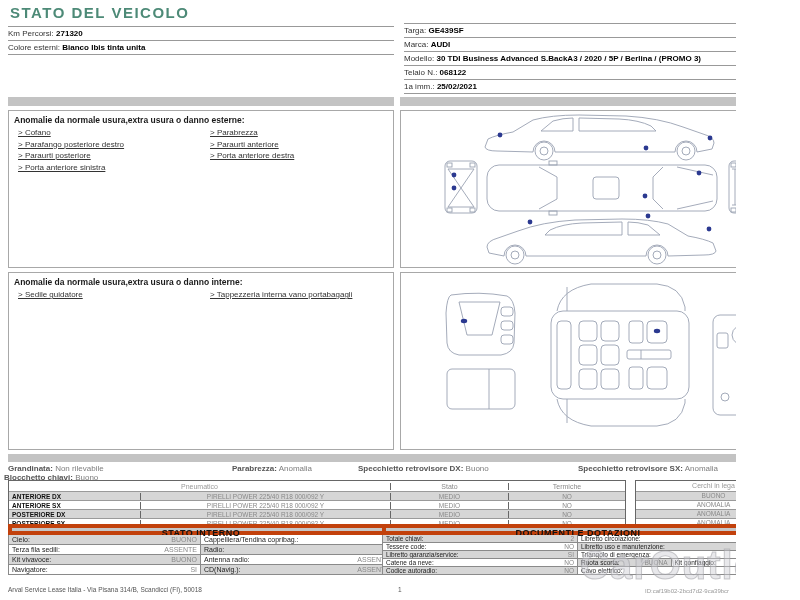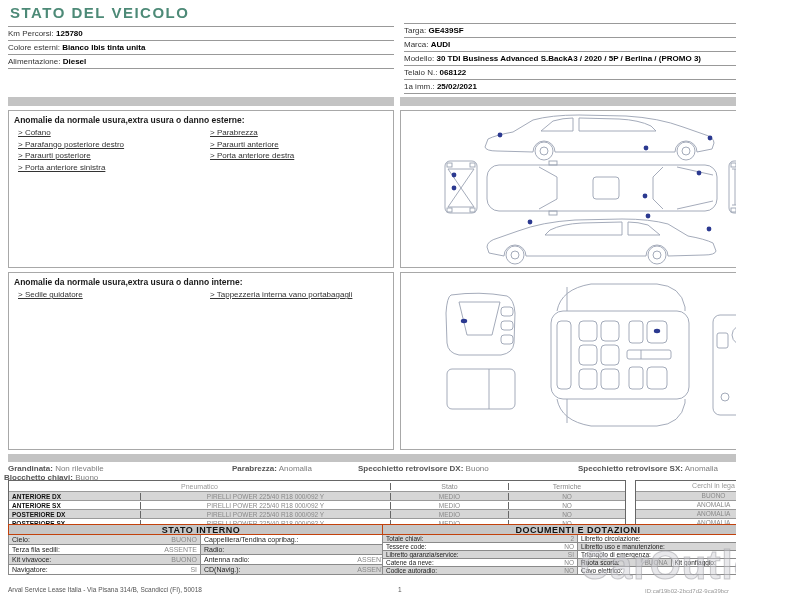--- a/index.html
+++ b/index.html
@@ -46,21 +46,21 @@
   .shade{background:#d6d6d6;}
 
   .cerchi-table{left:635px;top:480px;width:157px;border:1px solid #666;box-sizing:border-box;
                 font-size:6.5px;text-align:center;background:#fff;}
   .crow{height:8px;line-height:8px;color:#8a8a8a;border-top:1px solid #9a9a9a;}
   .crow.head{height:10px;line-height:10px;color:#999;border-top:none;font-size:7px;}
 
   .block-table{box-sizing:border-box;background:#fff;}
   .si-table{left:8px;top:524px;width:386px;}
   .doc-table{left:382px;top:524px;width:392px;}
-  .theader{height:11px;background:#c6c6c6;border:1px solid #c2410c;box-sizing:border-box;text-align:center;
+  .theader{height:11px;background:#c6c6c6;border:4px solid #c2410c;box-sizing:border-box;text-align:center;
            font-size:9px;font-weight:bold;color:#111;line-height:11px;letter-spacing:0.5px;}
   .vrow{display:flex;border:1px solid #8a8a8a;border-top:none;box-sizing:border-box;align-items:center;}
   .si-table .vrow{height:10px;font-size:7px;}
   .doc-table .vrow{height:8px;font-size:6.5px;}
   .vcell{display:flex;justify-content:space-between;width:50%;padding:0 3px;box-sizing:border-box;
          height:100%;align-items:center;overflow:hidden;white-space:nowrap;}
   .vcell.first{border-right:1px solid #8a8a8a;}
   .vlab{color:#222;}
   .vval{color:#8a8a8a;padding-left:4px;}
   .vcell-third{display:flex;justify-content:space-between;box-sizing:border-box;height:100%;
@@ -77,23 +77,22 @@
 </style>
 </head>
 <body>
 
 <div class="page">
 
   <div class="abs title">STATO DEL VEICOLO</div>
   <div class="abs rev">Rev. A</div>
 
   <div class="abs fields left-fields">
-    <div class="frow"><span class="flabel">Km Percorsi:</span> <span class="fvalue">125780</span></div>
+    <div class="frow"><span class="flabel">Km Percorsi:</span> <span class="fvalue">271320</span></div>
     <div class="frow"><span class="flabel">Colore esterni:</span> <span class="fvalue">Bianco Ibis tinta unita</span></div>
-    <div class="frow"><span class="flabel">Alimentazione:</span> <span class="fvalue">Diesel</span></div>
   </div>
 
   <div class="abs fields right-fields">
     <div class="frow"><span class="flabel">Targa:</span> <span class="fvalue">GE439SF</span></div>
     <div class="frow"><span class="flabel">Marca:</span> <span class="fvalue">AUDI</span></div>
     <div class="frow"><span class="flabel">Modello:</span> <span class="fvalue">30 TDI Business Advanced S.BackA3 / 2020 / 5P / Berlina / (PROMO 3)</span></div>
     <div class="frow"><span class="flabel">Telaio N.:</span> <span class="fvalue">068122</span></div>
     <div class="frow"><span class="flabel">1a imm.:</span> <span class="fvalue">25/02/2021</span></div>
   </div>
 

